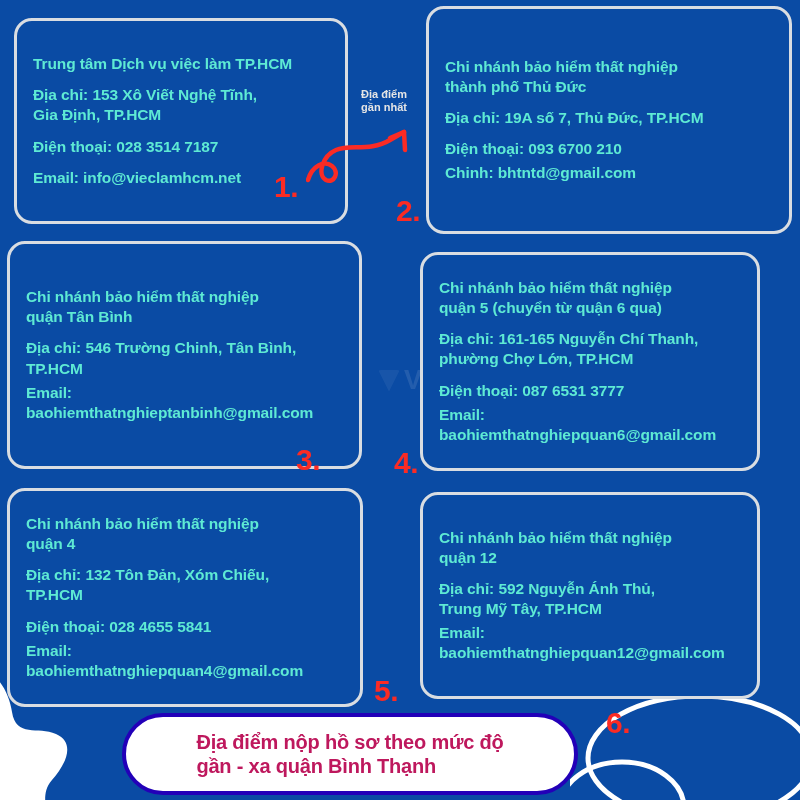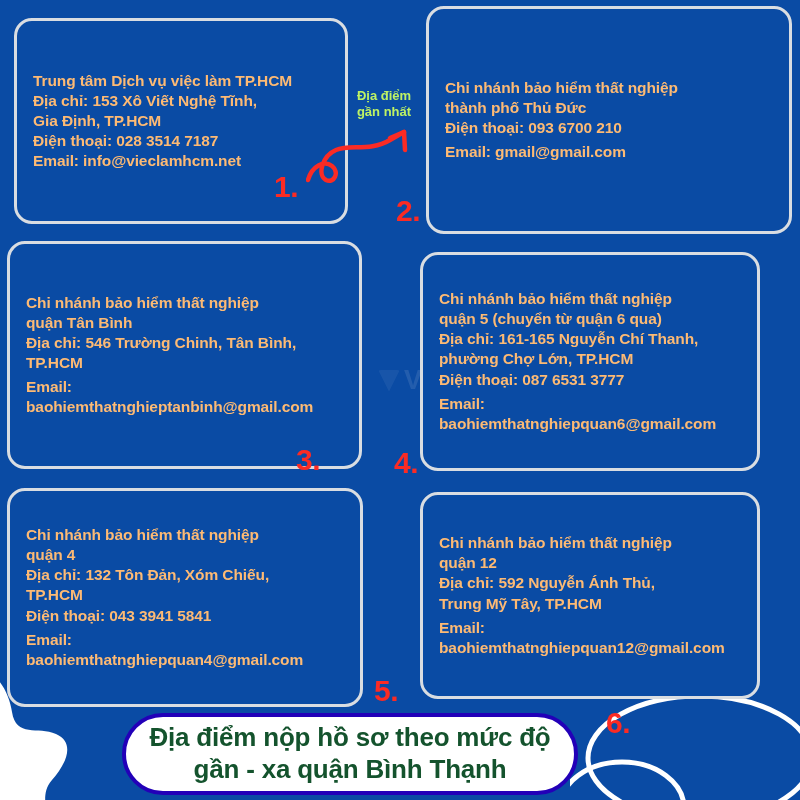--- a/index.html
+++ b/index.html
@@ -29,33 +29,33 @@
     border-radius:3px;
   }
 
   
   .card{
     position:absolute;
     box-sizing:border-box;
     border:3px solid #d9dde2;
     border-radius:18px;
     background:#0a4ba4;
-    color:#fdba74;
+    color:#5eead4;
     padding:14px 16px;
     display:flex;flex-direction:column;justify-content:center;
   }
   .card .line{
     font-size:15.5px;
     font-weight:700;
     line-height:1.30;
     letter-spacing:-0.1px;
     white-space:pre-line;
     margin:0;
   }
-  .card .line + .line{}
+  .card .line + .line{margin-top:11px;}
   .card .line.tight{margin-top:4px;}
 
   
   #card-1{left:14px;  top:18px;  width:334px; height:206px;}
   #card-2{left:426px; top:6px;   width:366px; height:228px;}
   #card-3{left:7px;   top:241px; width:355px; height:228px;}
   #card-4{left:420px; top:252px; width:340px; height:219px;}
   #card-5{left:7px;   top:488px; width:356px; height:219px;}
   #card-6{left:420px; top:492px; width:340px; height:207px;}
 
@@ -71,40 +71,40 @@
   #num-1{left:274px; top:172px;}
   #num-2{left:396px; top:196px;}
   #num-3{left:296px; top:445px;}
   #num-4{left:394px; top:448px;}
   #num-5{left:374px; top:676px;}
   #num-6{left:606px; top:708px;}
 
   
   #annotation{
     position:absolute;left:338px;top:88px;width:92px;
-    color:#bef264;font-weight:700;font-size:13px;line-height:1.22;
+    color:#e5e5e5;font-weight:700;font-size:11px;line-height:1.22;
     text-align:center;white-space:pre-line;
   }
   #arrow-swoosh{position:absolute;left:306px;top:126px;width:116px;height:62px;}
 
   
   #banner{
     position:absolute;left:122px;top:713px;width:456px;height:82px;
     box-sizing:border-box;
     background:#ffffff;
     border:4px solid #2200b8;
     border-radius:42px;
     display:flex;flex-direction:column;align-items:center;justify-content:center;
   }
   #banner .btext{
-    color:#14532d;
+    color:#be185d;
     font-weight:700;
-    font-size:26px;
+    font-size:20px;
     line-height:1.22;
-    text-align:center;
+    text-align:left;
     white-space:pre-line;
     letter-spacing:-0.2px;
   }
 </style>
 </head>
 <body>
 
 <div id="stage">
 
   <svg class="deco" id="deco-blob" viewBox="0 0 230 160" xmlns="http://www.w3.org/2000/svg">
@@ -126,22 +126,23 @@
     <p class="line">Địa chỉ: 153 Xô Viết Nghệ Tĩnh,
 Gia Định, TP.HCM</p>
     <p class="line">Điện thoại: 028 3514 7187</p>
     <p class="line">Email: info@vieclamhcm.net</p>
   </div>
   <div class="num" id="num-1">1.</div>
 
   <div class="card" id="card-2">
     <p class="line">Chi nhánh bảo hiểm thất nghiệp
 thành phố Thủ Đức</p>
+    <p class="line">Địa chỉ: 19A số 7, Thủ Đức, TP.HCM</p>
     <p class="line">Điện thoại: 093 6700 210</p>
-    <p class="line tight">Email: gmail@gmail.com</p>
+    <p class="line tight">Chinh: bhtntd@gmail.com</p>
   </div>
   <div class="num" id="num-2">2.</div>
 
   <div class="card" id="card-3">
     <p class="line">Chi nhánh bảo hiểm thất nghiệp
 quận Tân Bình</p>
     <p class="line">Địa chỉ: 546 Trường Chinh, Tân Bình,
 TP.HCM</p>
     <p class="line tight">Email:
 baohiemthatnghieptanbinh@gmail.com</p>
@@ -157,21 +158,21 @@
     <p class="line tight">Email:
 baohiemthatnghiepquan6@gmail.com</p>
   </div>
   <div class="num" id="num-4">4.</div>
 
   <div class="card" id="card-5">
     <p class="line">Chi nhánh bảo hiểm thất nghiệp
 quận 4</p>
     <p class="line">Địa chỉ: 132 Tôn Đản, Xóm Chiếu,
  TP.HCM</p>
-    <p class="line">Điện thoại: 043 3941 5841</p>
+    <p class="line">Điện thoại: 028 4655 5841</p>
     <p class="line tight">Email:
 baohiemthatnghiepquan4@gmail.com</p>
   </div>
   <div class="num" id="num-5">5.</div>
 
   <div class="card" id="card-6">
     <p class="line">Chi nhánh bảo hiểm thất nghiệp
 quận 12</p>
     <p class="line">Địa chỉ: 592 Nguyễn Ánh Thủ,
 Trung Mỹ Tây, TP.HCM</p>

